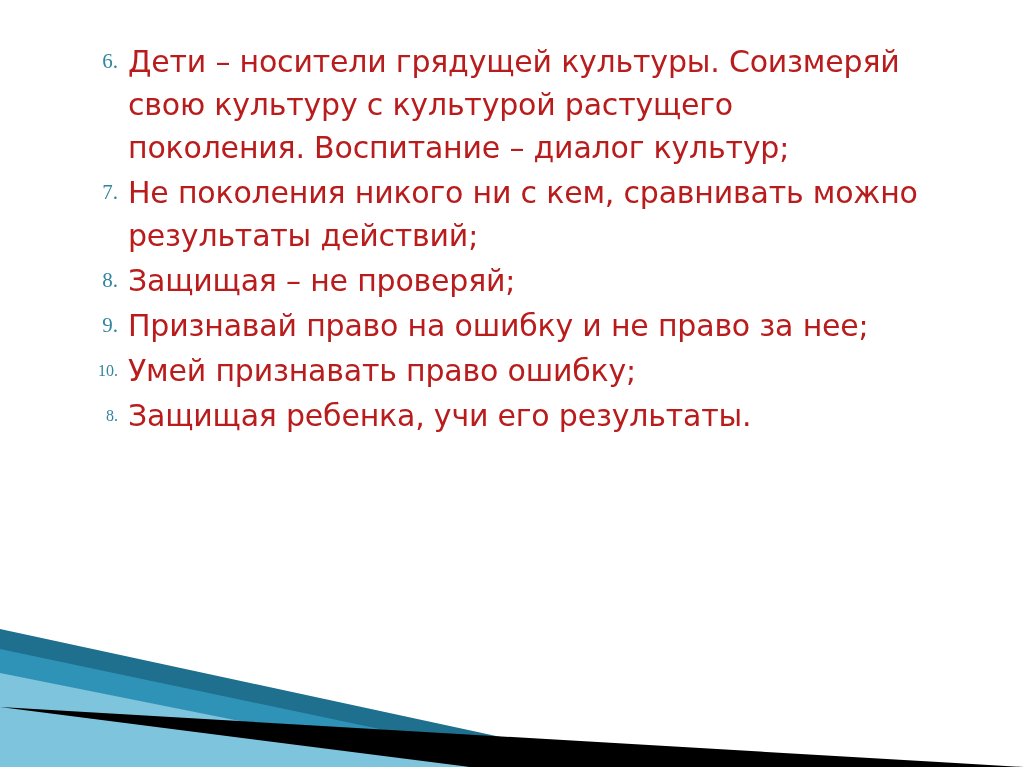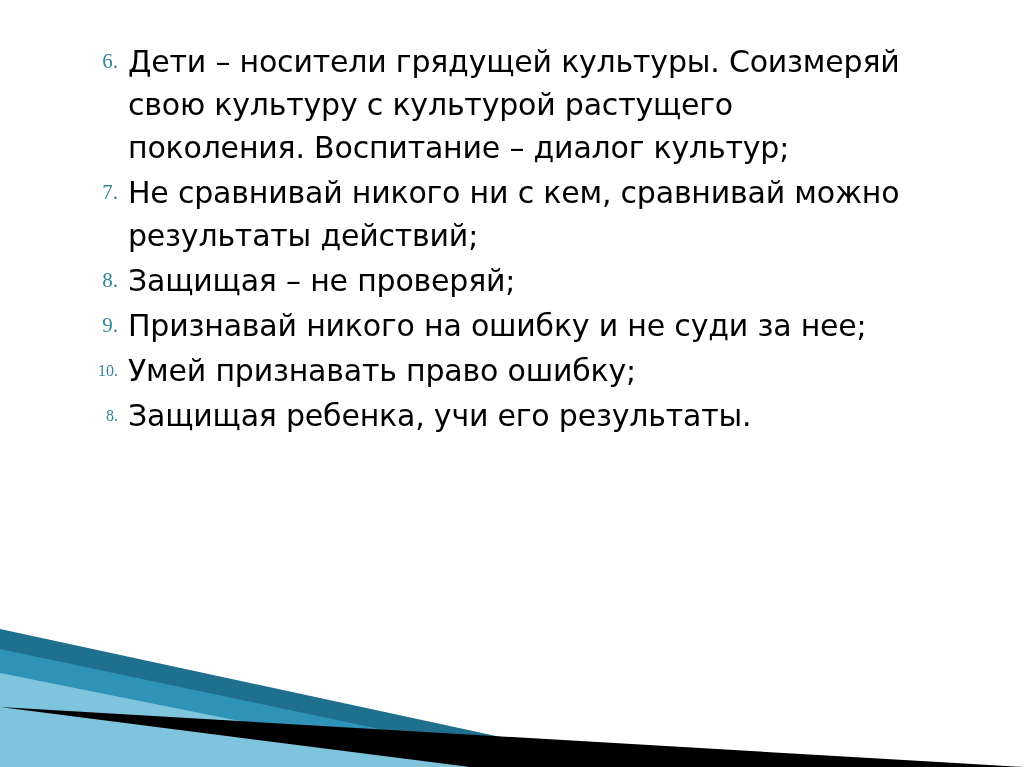--- a/index.html
+++ b/index.html
@@ -46,21 +46,21 @@
     line-height: 43px;
     font-family: "Liberation Serif", serif;
     font-weight: normal;
     white-space: nowrap;
   }
   .num.wide {
     font-size: 16px;
   }
   .text {
     flex: 1 1 auto;
-    color: #000000;
+    color: #b91c1c;
     font-size: 30px;
     line-height: 43px;
     font-family: "DejaVu Sans", sans-serif;
     letter-spacing: -0.2px;
     max-width: 790px;
   }
   
   .deco {
     position: absolute;
     left: 0;
@@ -78,31 +78,31 @@
   <div class="content">
     <ol class="bullet-list">
 
       <li>
         <span class="num">6.</span>
         <span class="text">Дети – носители грядущей культуры. Соизмеряй свою культуру с культурой растущего поколения. Воспитание – диалог культур;</span>
       </li>
 
       <li>
         <span class="num">7.</span>
-        <span class="text">Не сравнивай никого ни с кем, сравнивай можно результаты действий;</span>
+        <span class="text">Не поколения никого ни с кем, сравнивать можно результаты действий;</span>
       </li>
 
       <li>
         <span class="num">8.</span>
         <span class="text">Защищая – не проверяй;</span>
       </li>
 
       <li>
         <span class="num">9.</span>
-        <span class="text">Признавай никого на ошибку и не суди за нее;</span>
+        <span class="text">Признавай право на ошибку и не право за нее;</span>
       </li>
 
       <li>
         <span class="num wide">10.</span>
         <span class="text">Умей признавать право ошибку;</span>
       </li>
 
       <li>
         <span class="num wide">8.</span>
         <span class="text">Защищая ребенка, учи его результаты.</span>

